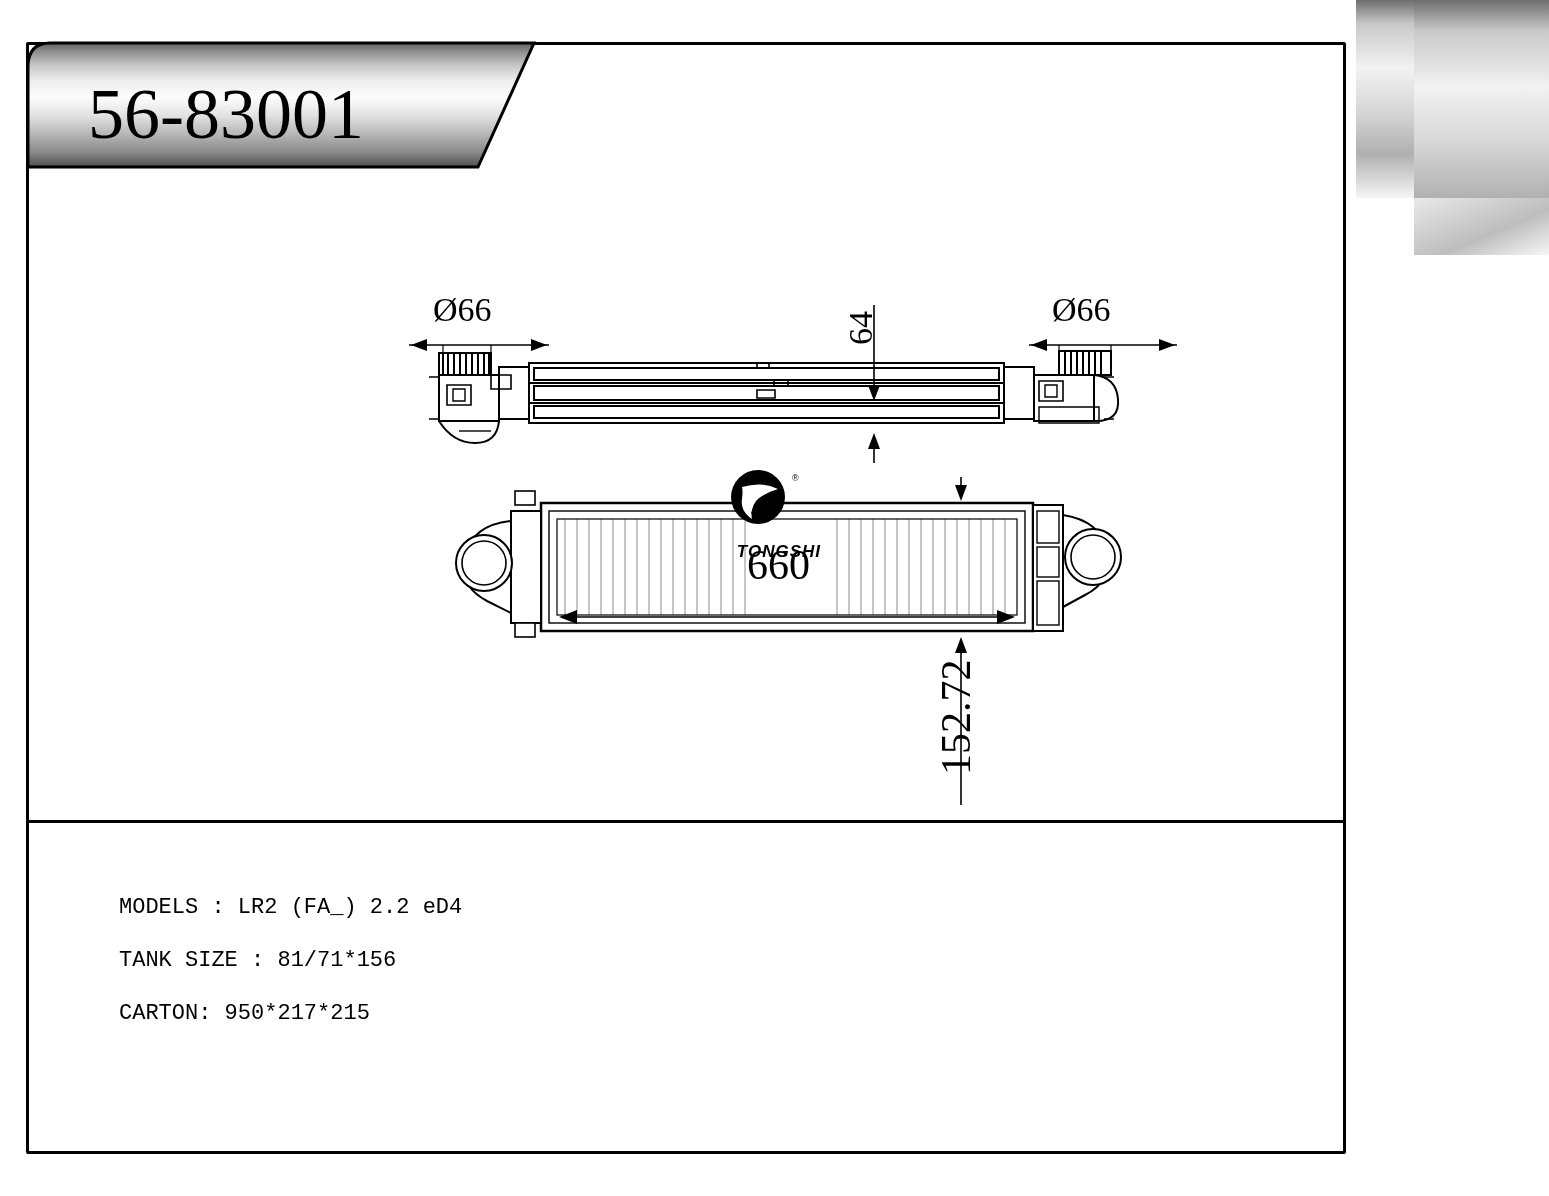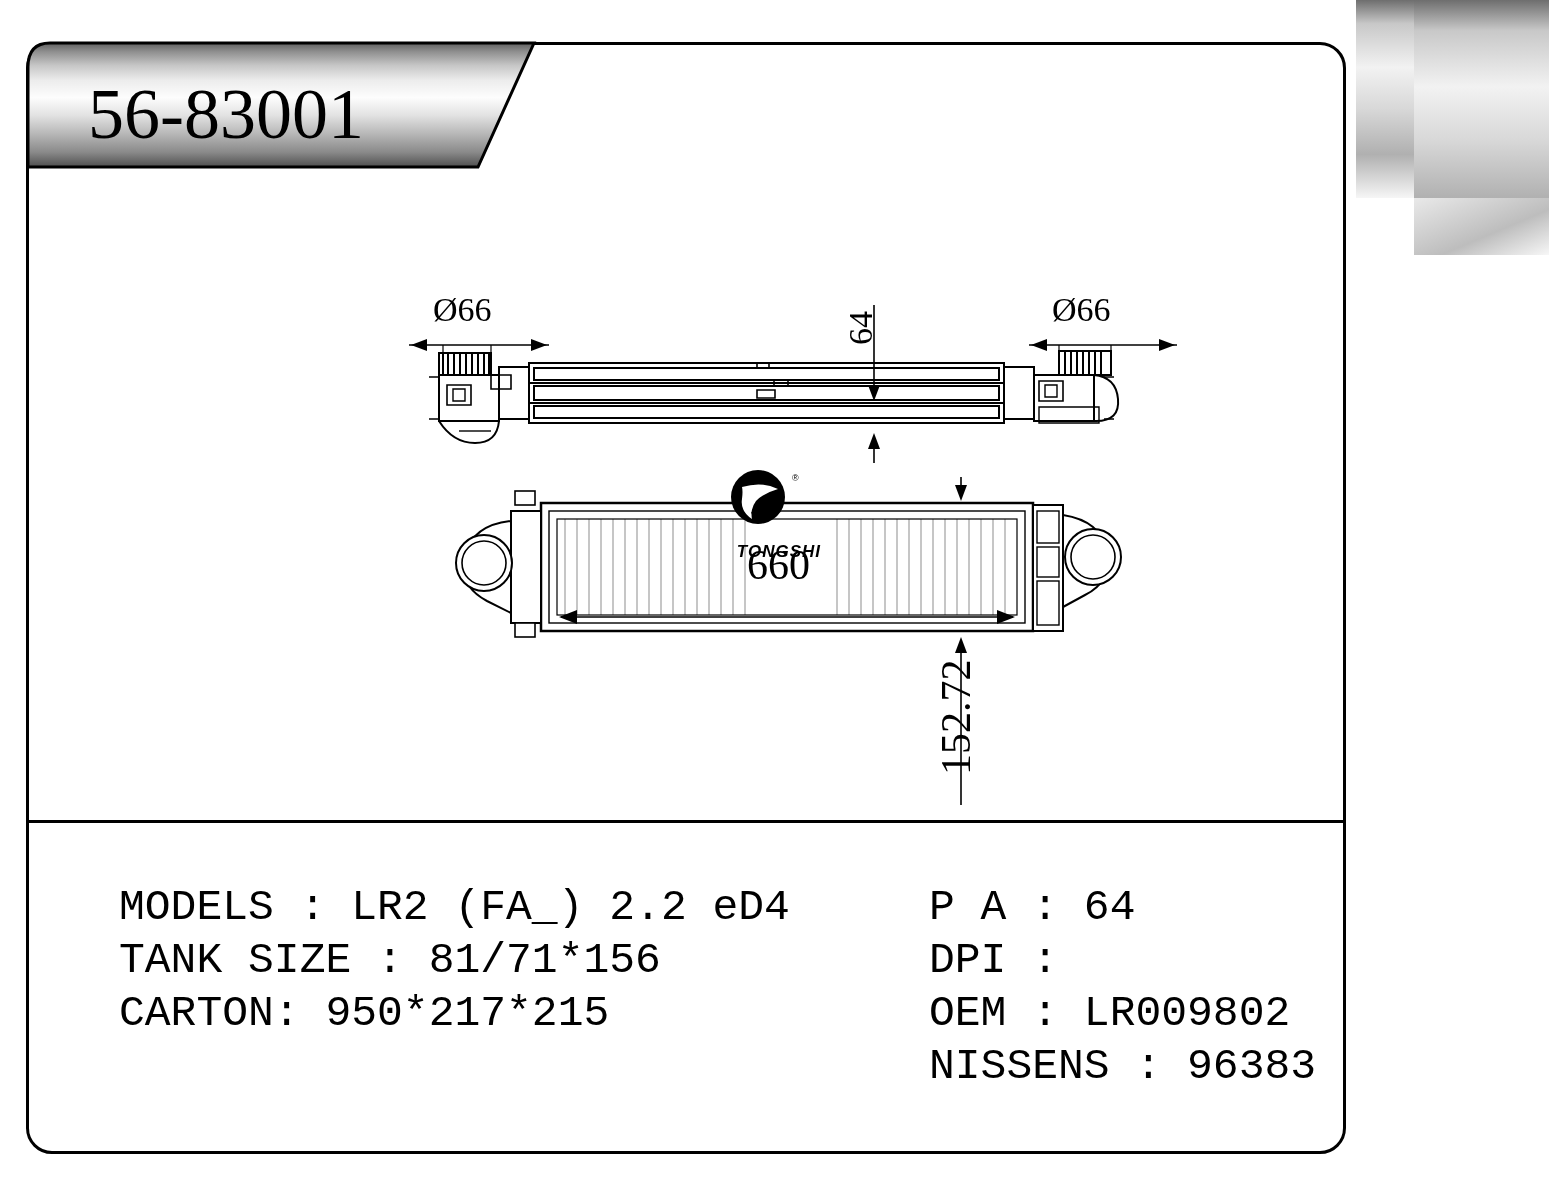--- a/index.html
+++ b/index.html
@@ -16,21 +16,21 @@
   }
 
   
   #sheet {
     position: absolute;
     left: 26px;
     top: 42px;
     width: 1320px;
     height: 1112px;
     border: 3px solid #000;
-    border-radius: 26px;
+    border-radius: 2px;
     box-sizing: border-box;
     background: #fff;
   }
 
   
   #right-flag {
     position: absolute;
     left: 1356px;
     top: 0px;
     width: 193px;
@@ -61,21 +61,21 @@
     left: 0;
     top: 778px;
     width: 100%;
     height: 331px;
     display: flex;
     box-sizing: border-box;
     padding: 58px 0 0 0;
   }
   .info-col {
     font-family: "Liberation Mono", monospace;
-    font-size: 43px;
+    font-size: 22px;
     line-height: 53px;
     color: #000;
     white-space: nowrap;
   }
   #info-left  { margin-left: 90px; width: 800px; }
   #info-right { margin-left: 10px; }
   .info-line { display: block; }
 
   
   .dim {
@@ -285,26 +285,20 @@
     <div id="logo-text">TONGSHI</div>
   </div>
 
   <div id="info-divider"></div>
   <div id="info-panel">
     <div class="info-col" id="info-left">
       <span class="info-line">MODELS : LR2 (FA_) 2.2 eD4</span>
       <span class="info-line">TANK SIZE : 81/71*156</span>
       <span class="info-line">CARTON: 950*217*215</span>
     </div>
-    <div class="info-col" id="info-right">
-      <span class="info-line">P A : 64</span>
-      <span class="info-line">DPI :</span>
-      <span class="info-line">OEM : LR009802</span>
-      <span class="info-line">NISSENS : 96383</span>
-    </div>
   </div>
 </div>
 
 <svg id="title-banner-svg" style="position:absolute;left:26px;top:41px;width:520px;height:128px;z-index:6;" viewBox="0 0 520 128">
   <defs>
     <linearGradient id="metalGrad" x1="0" y1="0" x2="0" y2="1">
       <stop offset="0%" stop-color="#5f5f5f"></stop>
       <stop offset="7%" stop-color="#8f8f8f"></stop>
       <stop offset="18%" stop-color="#c6c6c6"></stop>
       <stop offset="30%" stop-color="#ececec"></stop>

